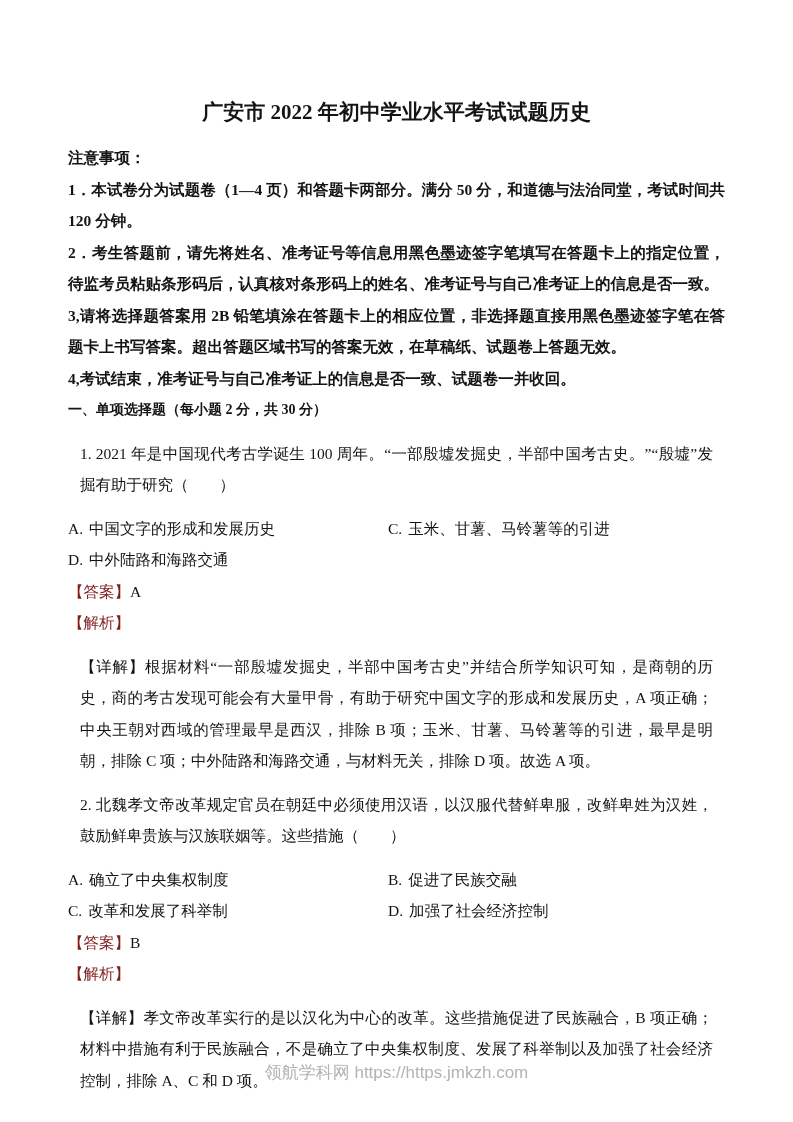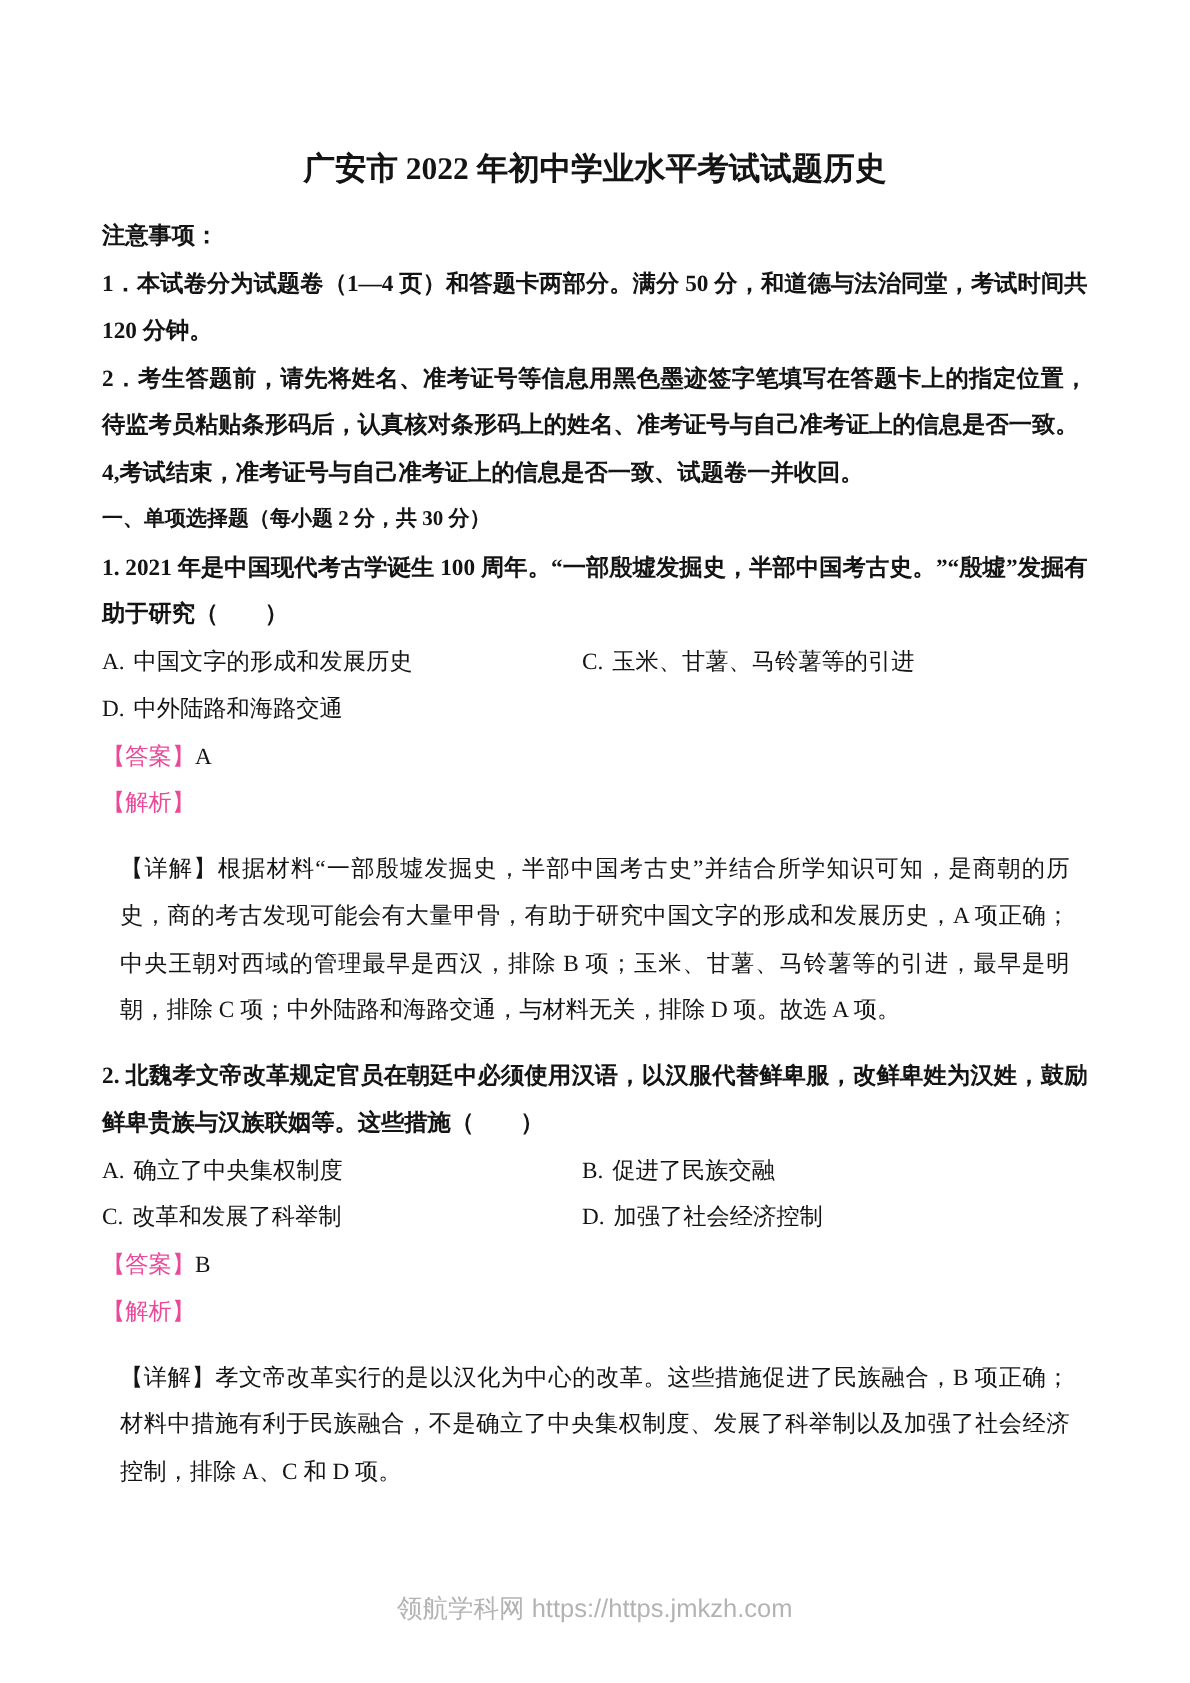--- a/index.html
+++ b/index.html
@@ -32,33 +32,32 @@
     margin: 0;
     text-align: justify;
   }
   .section-heading {
     font-weight: 700;
     font-size: 14px;
     margin: 0;
   }
   .question { margin: 0; }
   .stem {
-    margin: 0;
+    margin: 12px;
     text-align: justify;
-    font-weight: bold;
   }
   .options {
     display: grid;
     grid-template-columns: 320px 1fr;
     margin: 0;
   }
   .option { white-space: nowrap; }
   .option .opt-label { margin-right: 6px; }
   .answer-line, .analysis-line { margin: 0; }
-  .blue-label { color: #ec4899; }
+  .blue-label { color: #7f1d1d; }
   .detail {
     margin: 12px;
     text-align: justify;
   }
   .footer {
     position: absolute;
     left: 0;
     right: 0;
     top: 1060px;
     text-align: center;
@@ -72,20 +71,21 @@
 </head>
 <body>
 
 <div class="page">
 
   <h1 class="doc-title">广安市 2022 年初中学业水平考试试题历史</h1>
 
   <p class="notice-heading">注意事项：</p>
   <p class="notice-item">1．本试卷分为试题卷（1—4 页）和答题卡两部分。满分 50 分，和道德与法治同堂，考试时间共 120 分钟。</p>
   <p class="notice-item">2．考生答题前，请先将姓名、准考证号等信息用黑色墨迹签字笔填写在答题卡上的指定位置，待监考员粘贴条形码后，认真核对条形码上的姓名、准考证号与自己准考证上的信息是否一致。</p>
+  <p class="notice-item">3,请将选择题答案用 2B 铅笔填涂在答题卡上的相应位置，非选择题直接用黑色墨迹签字笔在答题卡上书写答案。超出答题区域书写的答案无效，在草稿纸、试题卷上答题无效。</p>
   <p class="notice-item">4,考试结束，准考证号与自己准考证上的信息是否一致、试题卷一并收回。</p>
 
   <p class="section-heading">一、单项选择题（每小题 2 分，共 30 分）</p>
 
   <div class="question">
     <p class="stem">1. 2021 年是中国现代考古学诞生 100 周年。“一部殷墟发掘史，半部中国考古史。”“殷墟”发掘有助于研究（　　）</p>
     <div class="options">
       <div class="option">
         <span class="opt-label">A.</span><span>中国文字的形成和发展历史</span>
       </div>

